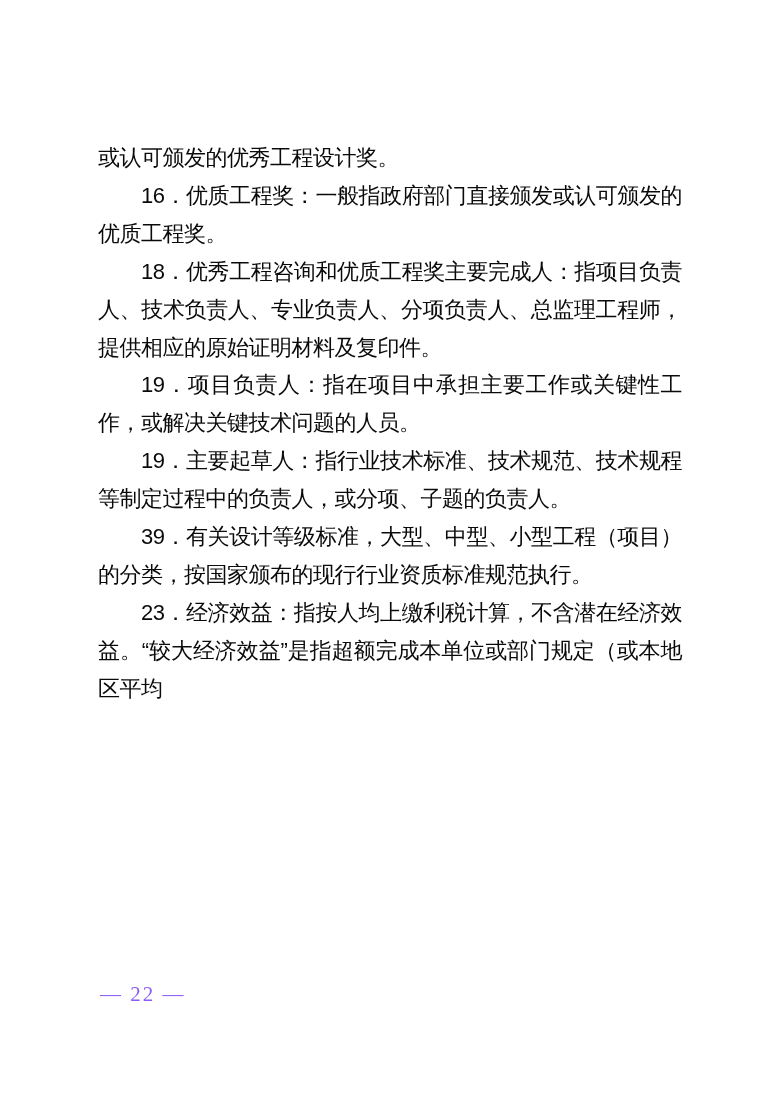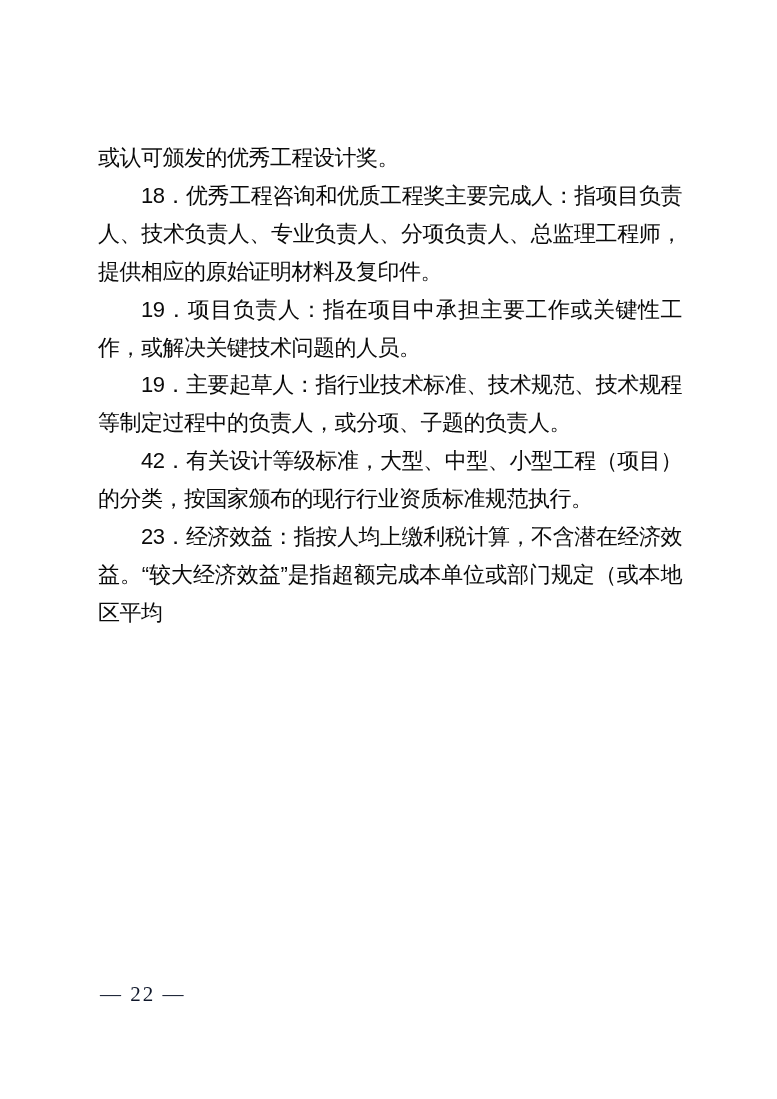--- a/index.html
+++ b/index.html
@@ -33,30 +33,31 @@
   }
   .para.no-indent {
     text-indent: 0;
   }
   .footer {
     position: absolute;
     left: 100px;
     top: 982px;
     font-family: "Liberation Serif", serif;
     font-size: 21px;
-    color: #0f172a;
+    color: #8b5cf6;
     letter-spacing: 2px;
   }
 </style>
 </head>
 <body>
 
 <div class="page">
   <div class="content">
     <p class="para no-indent">或认可颁发的优秀工程设计奖。</p>
+    <p class="para">16．优质工程奖：一般指政府部门直接颁发或认可颁发的优质工程奖。</p>
     <p class="para">18．优秀工程咨询和优质工程奖主要完成人：指项目负责人、技术负责人、专业负责人、分项负责人、总监理工程师，提供相应的原始证明材料及复印件。</p>
     <p class="para">19．项目负责人：指在项目中承担主要工作或关键性工作，或解决关键技术问题的人员。</p>
     <p class="para">19．主要起草人：指行业技术标准、技术规范、技术规程等制定过程中的负责人，或分项、子题的负责人。</p>
-    <p class="para">42．有关设计等级标准，大型、中型、小型工程（项目）的分类，按国家颁布的现行行业资质标准规范执行。</p>
+    <p class="para">39．有关设计等级标准，大型、中型、小型工程（项目）的分类，按国家颁布的现行行业资质标准规范执行。</p>
     <p class="para">23．经济效益：指按人均上缴利税计算，不含潜在经济效益。“较大经济效益”是指超额完成本单位或部门规定（或本地区平均</p>
   </div>
   <div class="footer">— 22 —</div>
 </div>
 
 </body></html>

